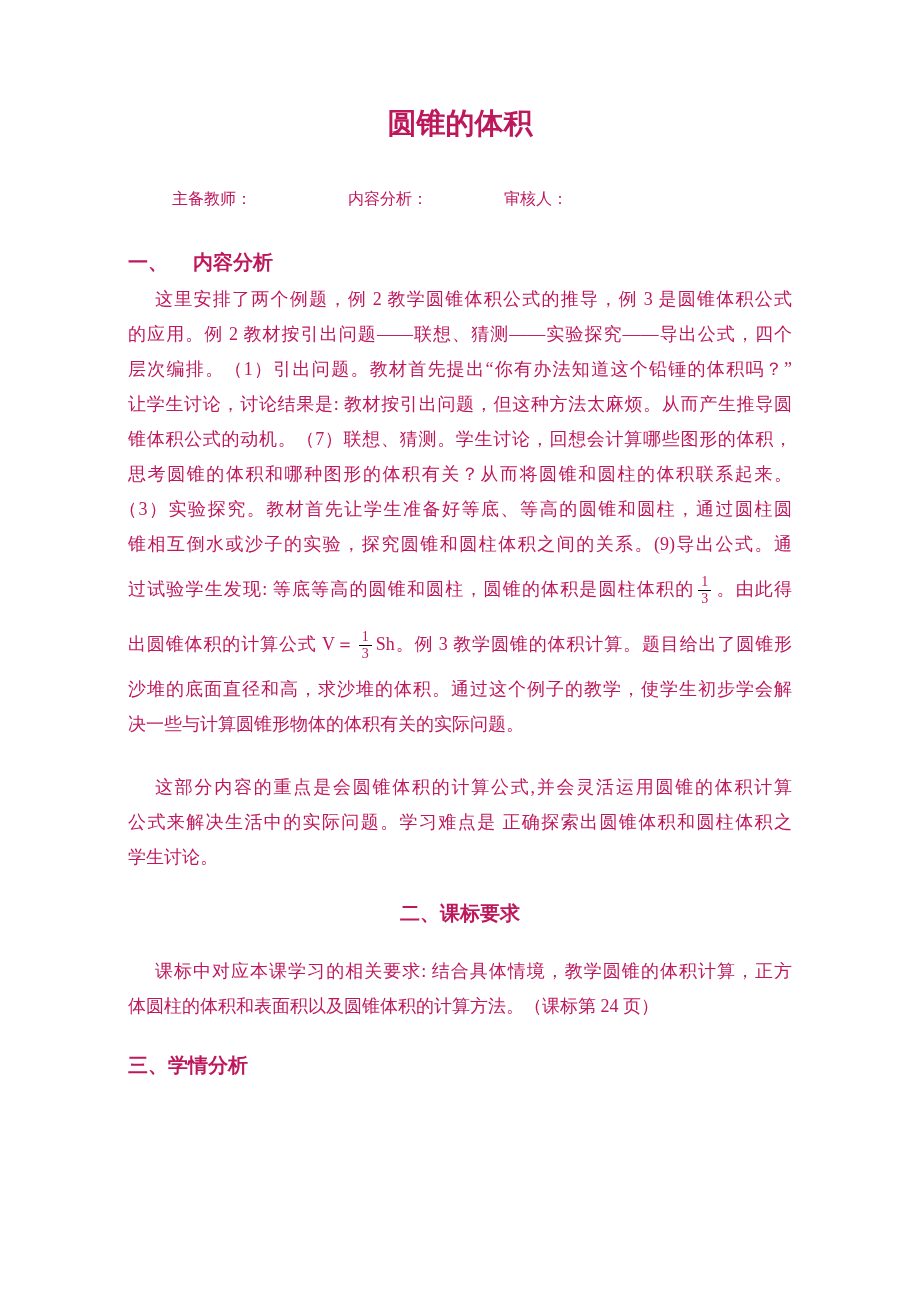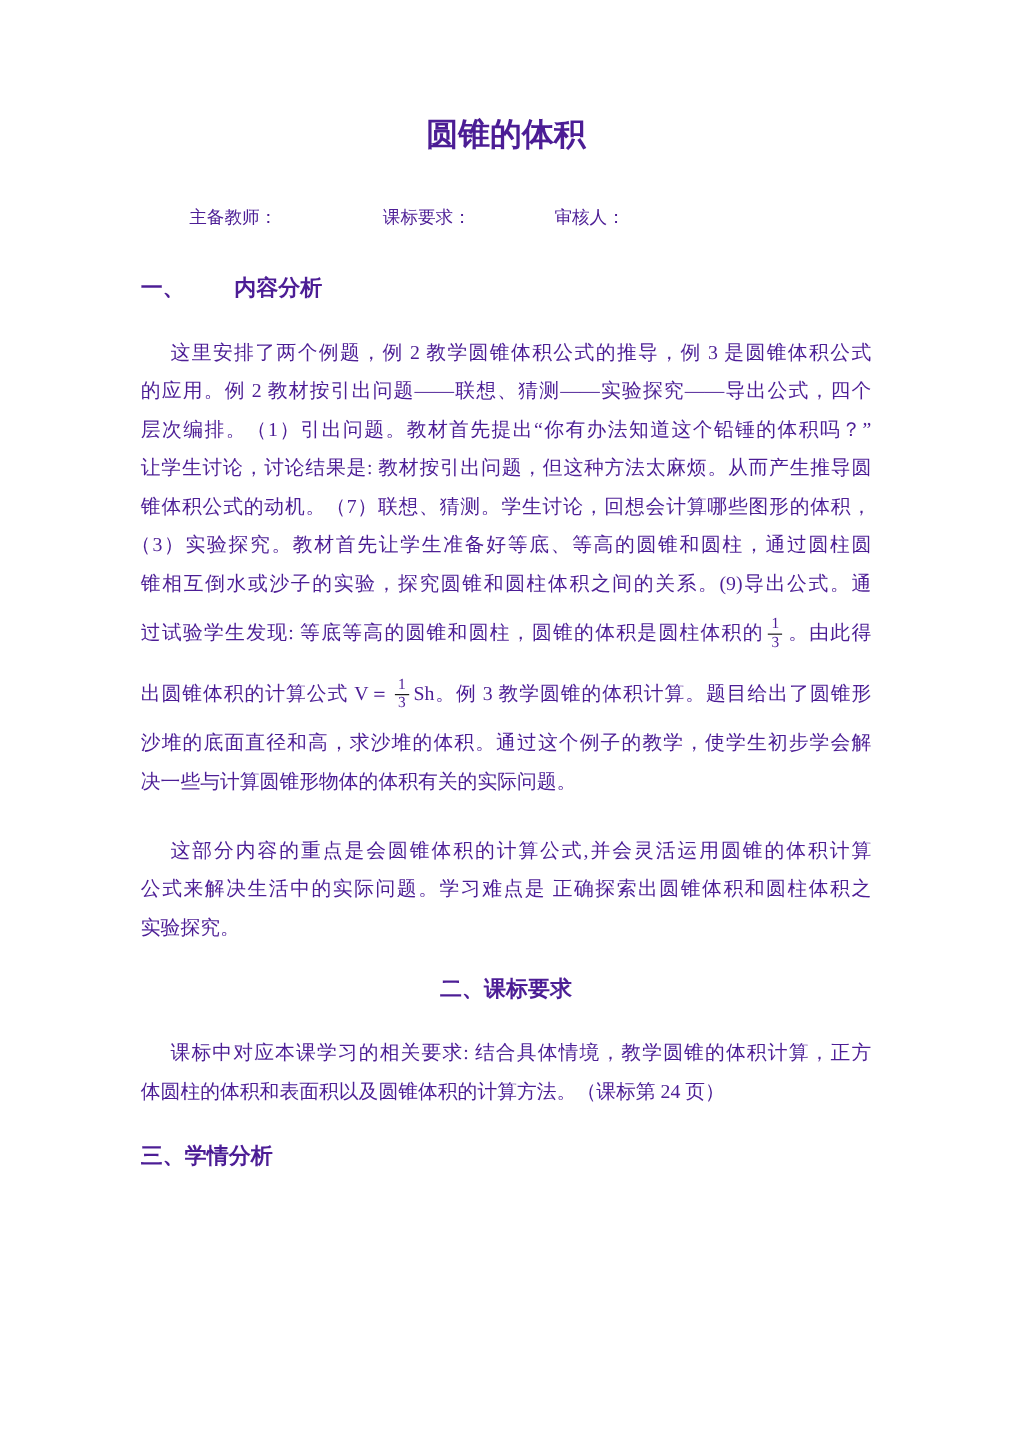--- a/index.html
+++ b/index.html
@@ -1,38 +1,38 @@
 <!DOCTYPE html>
 <html><head>
 <meta charset="utf-8">
 <style>
   html,body{margin:0;padding:0;background:#ffffff;}
   .page{
     position:relative;
     width:920px;height:1302px;
-    background:#ffffff;color:#4c1d95;
+    background:#ffffff;color:#be185d;
     font-family:"Liberation Serif","DejaVu Serif",serif;
     overflow:hidden;
   }
   .content{padding:0 128px;}
   .doc-title{
     padding-top:104px;
     font-size:29px;font-weight:700;
     text-align:center;line-height:38px;
   }
   .meta-row{margin-top:46px;font-size:16px;line-height:21px;white-space:nowrap;}
   .meta-row .m1{margin-left:44px;}
   .meta-row .m2{margin-left:96px;}
   .meta-row .m3{margin-left:76px;}
   .heading{font-size:20px;font-weight:700;line-height:26px;font-family:"Liberation Sans","DejaVu Sans",sans-serif;}
   .h1{margin-top:40px;}
   .h2{margin-top:25px;text-align:center;}
   .h3{margin-top:28px;}
-  .heading .gap{margin-left:45px;}
-  .para1{margin-top:28px;}
+  .heading .gap{margin-left:25px;}
+  .para1{margin-top:7px;}
   .para2{margin-top:28px;}
   .para3{margin-top:28px;}
   .line{
     height:35px;line-height:35px;font-size:18px;
     text-align:justify;text-align-last:justify;
   }
   .line.end{text-align-last:left;}
   .line.indent{text-indent:27px;}
   .line.hang{margin-left:-9px;}
   .line.tall{height:55px;line-height:55px;}
@@ -46,49 +46,50 @@
 </style>
 </head>
 <body>
 
 <div class="page">
   <div class="doc-title">圆锥的体积</div>
 
   <div class="content">
 
     <div class="meta-row">
-      <span class="m1">主备教师：</span><span class="m2">课标要求：</span><span class="m3">审核人：</span>
+      <span class="m1">主备教师：</span><span class="m2">内容分析：</span><span class="m3">审核人：</span>
     </div>
 
     <div class="heading h1">
       <span>一、</span><span class="gap">内容分析</span>
     </div>
 
     <div class="para1">
       <div class="line indent">这里安排了两个例题，例 2 教学圆锥体积公式的推导，例 3 是圆锥体积公式</div>
       <div class="line">的应用。例 2 教材按引出问题——联想、猜测——实验探究——导出公式，四个</div>
       <div class="line">层次编排。（1）引出问题。教材首先提出“你有办法知道这个铅锤的体积吗？”</div>
       <div class="line">让学生讨论，讨论结果是: 教材按引出问题，但这种方法太麻烦。从而产生推导圆</div>
       <div class="line">锥体积公式的动机。（7）联想、猜测。学生讨论，回想会计算哪些图形的体积，</div>
+      <div class="line">思考圆锥的体积和哪种图形的体积有关？从而将圆锥和圆柱的体积联系起来。</div>
       <div class="line hang">（3）实验探究。教材首先让学生准备好等底、等高的圆锥和圆柱，通过圆柱圆</div>
       <div class="line">锥相互倒水或沙子的实验，探究圆锥和圆柱体积之间的关系。(9)导出公式。通</div>
       <div class="line tall">
         <span>过试验学生发现: 等底等高的圆锥和圆柱，圆锥的体积是圆柱体积的</span><span class="frac"><span class="num">1</span><span class="den">3</span></span><span>。由此得</span>
       </div>
       <div class="line tall">
         <span>出圆锥体积的计算公式 V＝</span><span class="frac"><span class="num">1</span><span class="den">3</span></span><span>Sh。例 3 教学圆锥的体积计算。题目给出了圆锥形</span>
       </div>
       <div class="line">沙堆的底面直径和高，求沙堆的体积。通过这个例子的教学，使学生初步学会解</div>
       <div class="line end">决一些与计算圆锥形物体的体积有关的实际问题。</div>
     </div>
 
     <div class="para2">
       <div class="line indent">这部分内容的重点是会圆锥体积的计算公式,并会灵活运用圆锥的体积计算</div>
       <div class="line">公式来解决生活中的实际问题。学习难点是 正确探索出圆锥体积和圆柱体积之</div>
-      <div class="line end">实验探究。</div>
+      <div class="line end">学生讨论。</div>
     </div>
 
     <div class="heading h2">二、课标要求</div>
 
     <div class="para3">
       <div class="line indent">课标中对应本课学习的相关要求: 结合具体情境，教学圆锥的体积计算，正方</div>
       <div class="line end">体圆柱的体积和表面积以及圆锥体积的计算方法。（课标第 24 页）</div>
     </div>
 
     <div class="heading h3">三、学情分析</div>

